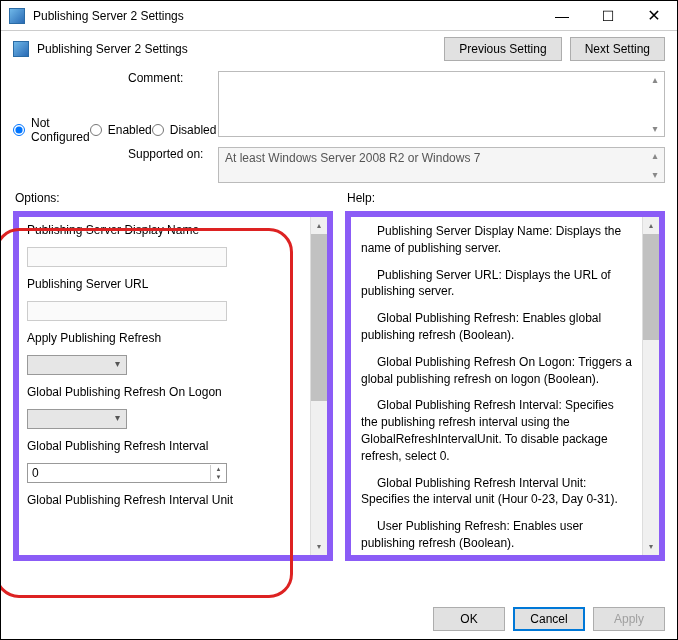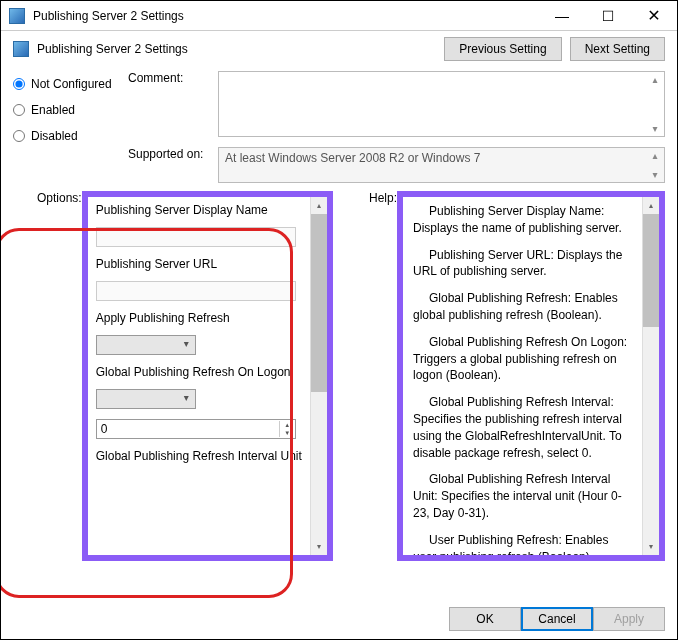--- a/index.html
+++ b/index.html
@@ -11,52 +11,52 @@
   .titlebar .control { width: 46px; height: 30px; display: flex; align-items: center; justify-content: center; font-size: 14px; }
   .titlebar .control.close { font-size: 16px; }
   
   .header-row { display: flex; align-items: center; padding: 6px 12px 10px 12px; }
   .header-icon { width: 16px; height: 16px; background: linear-gradient(135deg, #6fb7e8, #2a6bb5); border: 1px solid #2a6ba5; margin-right: 8px; }
   .header-title { font-size: 12px; color: #000; }
   .nav-buttons { margin-left: auto; display: flex; gap: 8px; }
   .btn { padding: 4px 14px; font-size: 12px; background: #e1e1e1; border: 1px solid #adadad; }
   
   .meta-section { padding: 0 12px 8px 12px; display: flex; }
-  .radio-col { width: 115px; display: flex; flex-direction: column; gap: 12px; padding-top: 6px; }
+  .radio-col { width: 115px; display: flex; flex-direction: row; padding-top: 6px; }
   .radio-item { display: flex; align-items: center; gap: 6px; font-size: 12px; }
   .radio-item input { width: 12px; height: 12px; }
   .meta-col { flex: 1; display: flex; flex-direction: column; gap: 10px; }
   .meta-row { display: flex; align-items: flex-start; gap: 10px; }
   .meta-label { width: 80px; font-size: 12px; text-align: left; }
   .textarea-comment { flex: 1; height: 66px; border: 1px solid #bbb; resize: none; font-size: 12px; background: #fff; position: relative; }
   .supported-box { flex: 1; height: 36px; border: 1px solid #bbb; background: #f5f5f5; font-size: 12px; padding: 3px 20px 3px 6px; color: #555; position: relative; }
   .scroll-ind { position: absolute; right: 2px; width: 14px; text-align: center; color: #888; font-size: 10px; }
   
   .body-row { display: flex; padding: 0 12px; gap: 12px; height: 370px; }
-  .options-pane, .help-pane { flex: 1; display: flex; flex-direction: row; margin-left: 22px; }
+  .options-pane, .help-pane { flex: 1; display: flex; flex-direction: column; }
   .pane-label { font-size: 12px; margin-bottom: 6px; padding-left: 2px; }
   .options-box, .help-box { flex: 1; border: 6px solid #8b5cf6; display: flex; position: relative; overflow: hidden; }
   .scrollbar { width: 17px; background: #f0f0f0; display: flex; flex-direction: column; border-left: 1px solid #ddd; }
   .scrollbar .thumb { background: #c1c1c1; width: 100%; }
   .scrollbar .arrow { height: 17px; font-size: 8px; text-align: center; line-height: 17px; color: #666; }
   .scrollbar .track { flex: 1; }
   
   .options-content { flex: 1; padding: 6px 8px; display: flex; flex-direction: column; gap: 10px; overflow: hidden; }
   .opt-label { font-size: 12px; }
   .opt-text { width: 200px; height: 20px; border: 1px solid #ccc; background: #fafafa; }
   .opt-combo { width: 100px; height: 20px; border: 1px solid #999; background: #e6e6e6; position: relative; }
   .opt-combo::after { content: "▾"; position: absolute; right: 6px; top: 2px; font-size: 10px; color: #555; }
   .opt-spin { width: 200px; height: 20px; border: 1px solid #999; background: #fff; display: flex; align-items: center; }
   .opt-spin .spin-val { flex: 1; padding-left: 4px; font-size: 12px; }
   .opt-spin .spinners { width: 16px; display: flex; flex-direction: column; font-size: 6px; text-align: center; line-height: 8px; color: #555; border-left: 1px solid #ccc; }
   
   .help-content { flex: 1; padding: 6px 10px; font-size: 12px; line-height: 1.4; overflow: hidden; }
   .help-content p { margin-bottom: 10px; text-indent: 16px; }
   
-  .footer { position: absolute; bottom: 0; left: 0; right: 0; padding: 8px 12px; display: flex; justify-content: flex-end; background: #fff; }
+  .footer { position: absolute; bottom: 0; left: 0; right: 0; padding: 8px 12px; display: flex; justify-content: flex-end; gap: 8px; background: #fff; }
   .footer .btn { width: 72px; text-align: center; padding: 4px 0; }
   .footer .btn.primary { border: 2px solid #0078d7; padding: 3px 0; }
   .footer .btn.disabled { color: #a0a0a0; }
   
   .red-annotation { position: absolute; border: 3px solid #d22; border-radius: 24px; pointer-events: none; }
 </style>
 </head>
 <body>
 
 <div class="titlebar">
@@ -118,20 +118,21 @@
     <div class="options-box">
       <div class="options-content">
         <div class="opt-label">Publishing Server Display Name</div>
         <input class="opt-text" value="" style="">
         <div class="opt-label">Publishing Server URL</div>
         <input class="opt-text" value="" style="">
         <div class="opt-label">Apply Publishing Refresh</div>
         <div class="opt-combo"></div>
         <div class="opt-label">Global Publishing Refresh On Logon</div>
         <div class="opt-combo"></div>
+        <div class="opt-label">Global Publishing Refresh Interval</div>
         <div class="opt-spin">
           <span class="spin-val">0</span>
           <div class="spinners">
             <span>▲</span>
             <span>▼</span>
           </div>
         </div>
         <div class="opt-label">Global Publishing Refresh Interval Unit</div>
       </div>
       <div class="scrollbar">

